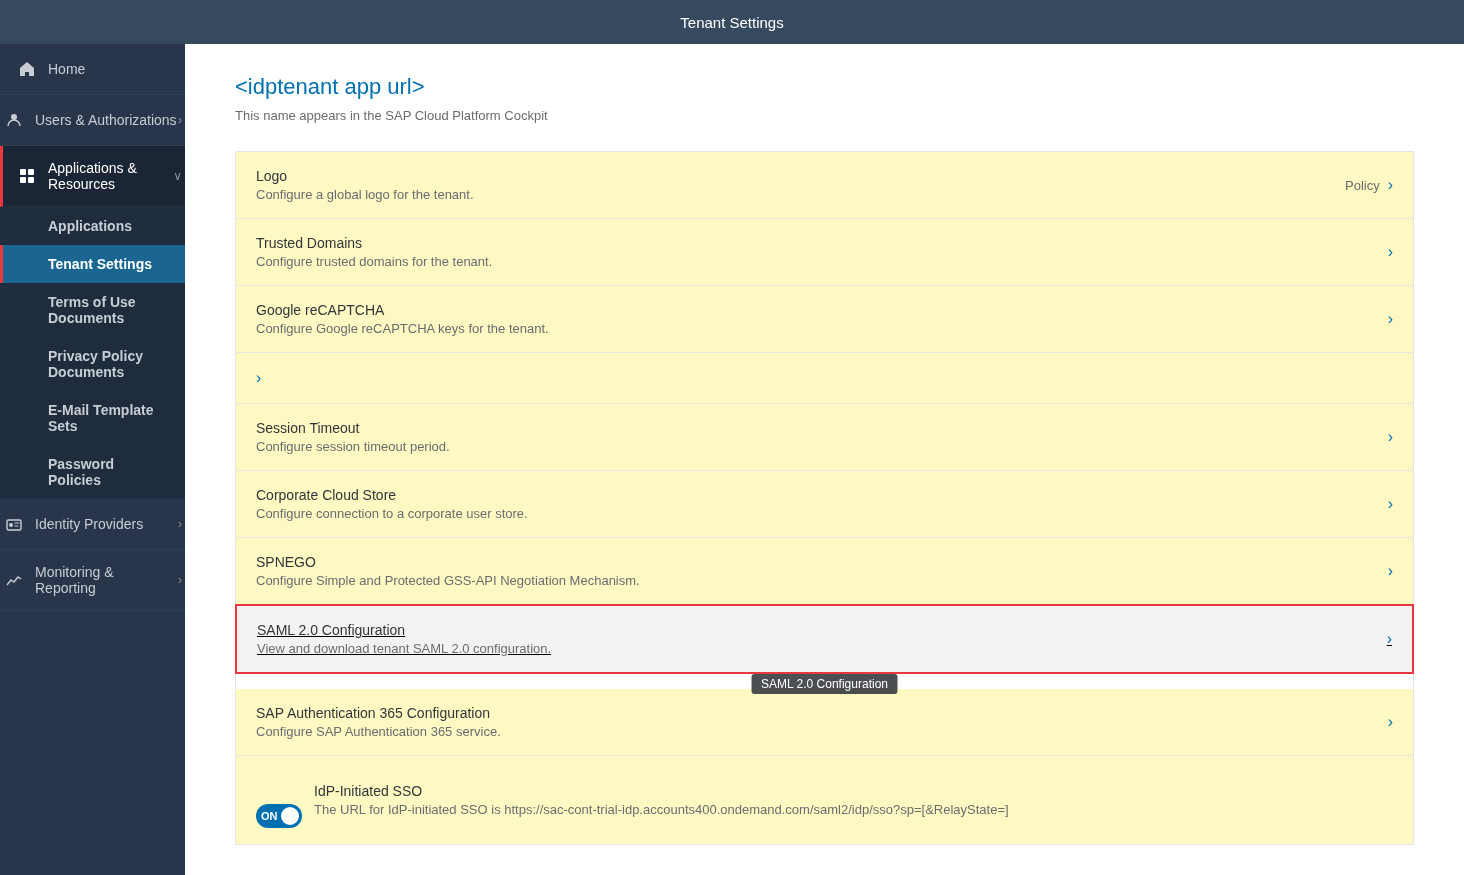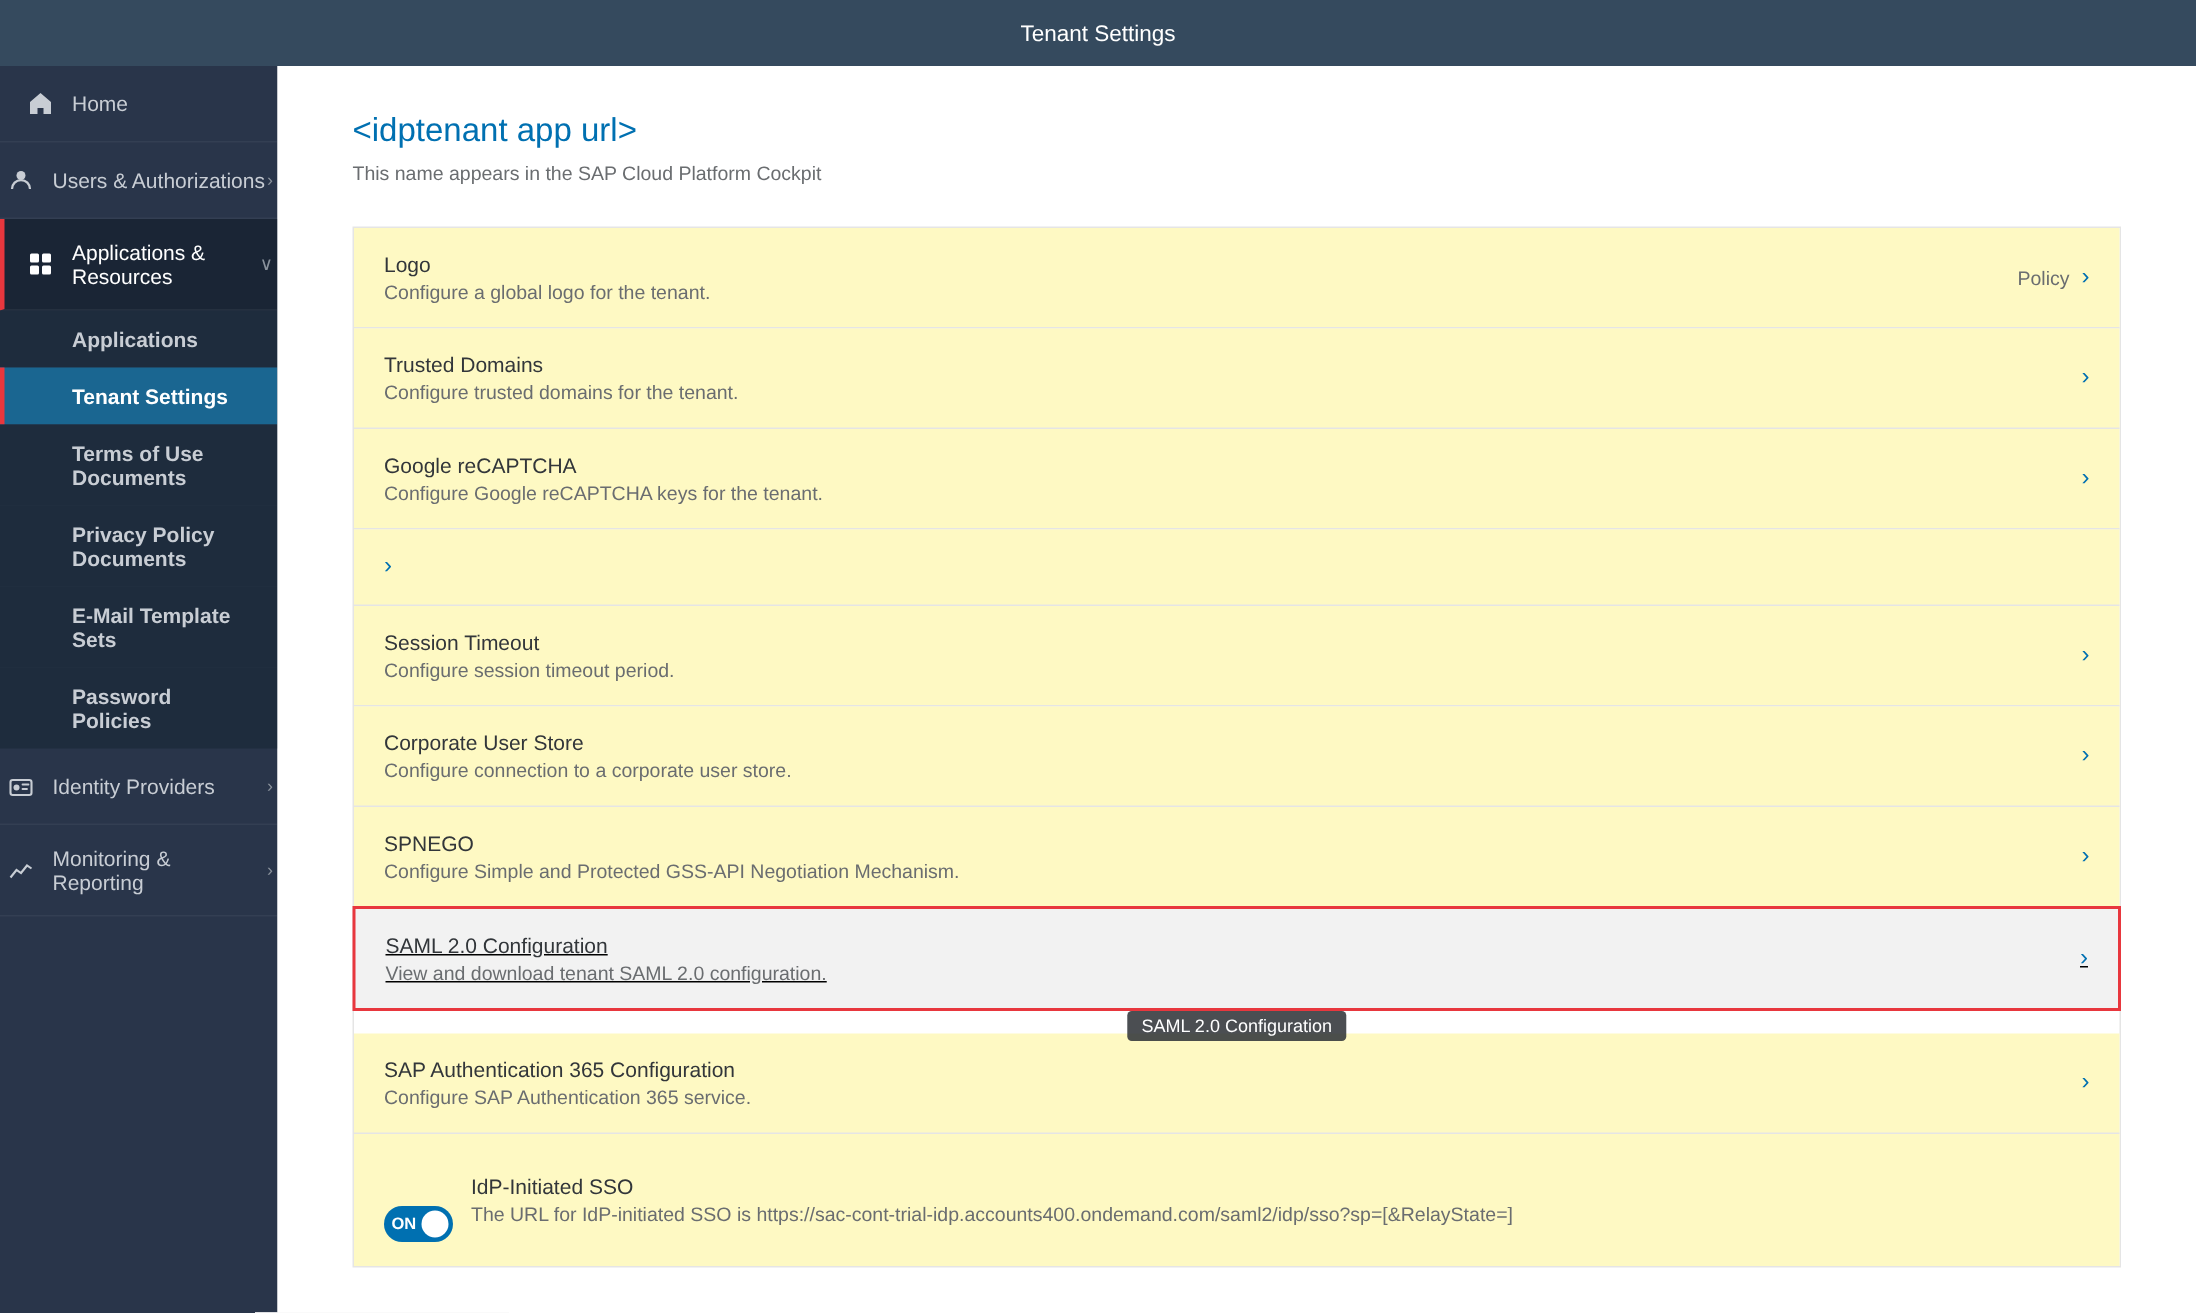--- a/index.html
+++ b/index.html
@@ -347,21 +347,21 @@
           <div class="settings-row-title">Session Timeout</div>
           <div class="settings-row-desc">Configure session timeout period.</div>
         </div>
         <div class="settings-row-right">
           <span class="chevron-right">›</span>
         </div>
       </div>
 
       <div class="settings-row">
         <div class="settings-row-content">
-          <div class="settings-row-title">Corporate User Store</div>
+          <div class="settings-row-title">Corporate Cloud Store</div>
           <div class="settings-row-desc">Configure connection to a corporate user store.</div>
         </div>
         <div class="settings-row-right">
           <span class="chevron-right">›</span>
         </div>
       </div>
 
       <div class="settings-row">
         <div class="settings-row-content">
           <div class="settings-row-title">SPNEGO</div>

